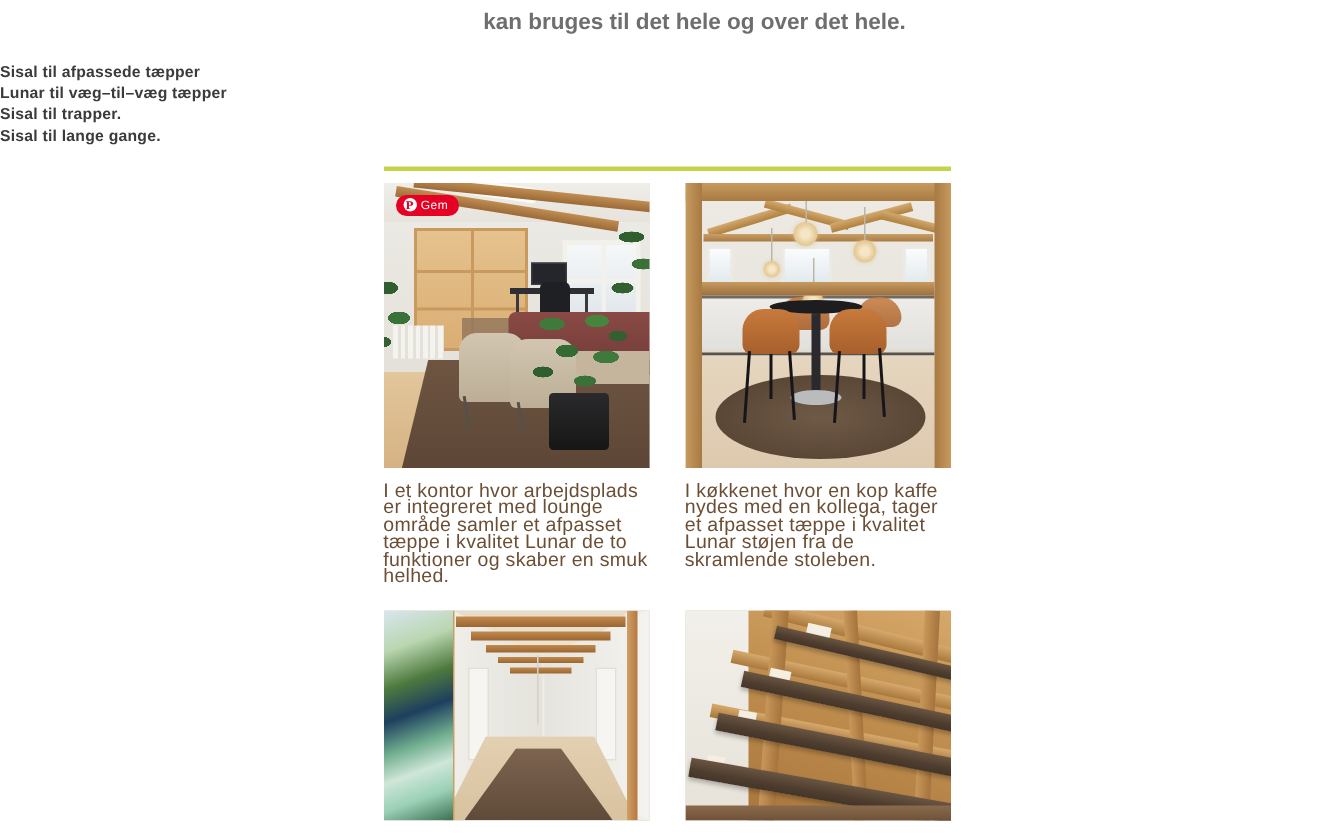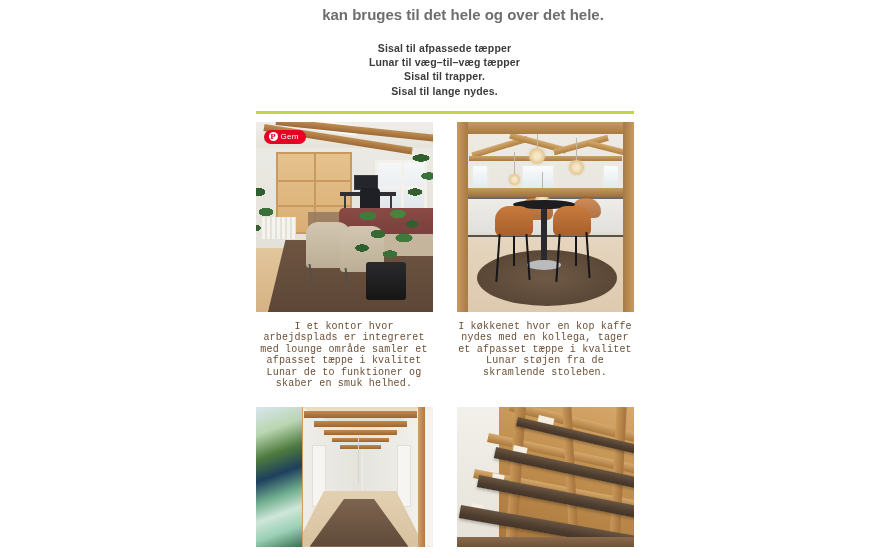--- a/index.html
+++ b/index.html
@@ -31,21 +31,21 @@
     font-weight: bold;
     color: #6e6e6e;
     line-height: 20px;
     margin-top: -1px;
     margin-left: 37px;
   }
 
   
   .product-list {
     margin-top: 16px;
-    text-align: center;
+    text-align: left;
   }
   .product-list li {
     list-style: none;
     font-size: 10.5px;
     font-weight: bold;
     color: #3b3b3b;
     line-height: 14.2px;
     letter-spacing: 0.15px;
   }
 
@@ -77,26 +77,26 @@
     position: relative;
     width: 100%;
     overflow: hidden;
     background: #d8d3cc;
   }
   .photo-tall { height: 190px; }
   .photo-bottom { height: 140px; }
 
   .caption {
     margin-top: 9px;
-    font-size: 10px;
+    font-size: 13px;
     line-height: 11.5px;
     color: #6b4f35;
-    text-align: center;
+    text-align: left;
     letter-spacing: 0.2px;
-    font-family: Liberation Mono, monospace;
+    font-family: Liberation Sans, sans-serif;
   }
 
   
   .pin-save {
     position: absolute;
     top: 8px;
     left: 8px;
     height: 14px;
     padding: 0 7px 0 5px;
     background: #e60023;
@@ -473,21 +473,21 @@
 <div class="page">
 
   <div class="header">
     <div class="site-subtitle">kan bruges til det hele og over det hele.</div>
   </div>
 
   <ul class="product-list">
     <li>Sisal til afpassede tæpper</li>
     <li>Lunar til væg–til–væg tæpper</li>
     <li>Sisal til trapper.</li>
-    <li>Sisal til lange nydes.</li>
+    <li>Sisal til lange gange.</li>
   </ul>
 
   <div class="divider-wrap">
     <div class="divider"></div>
   </div>
 
   <div class="grid">
 
     <div class="cell">
       <div class="photo photo-tall">

